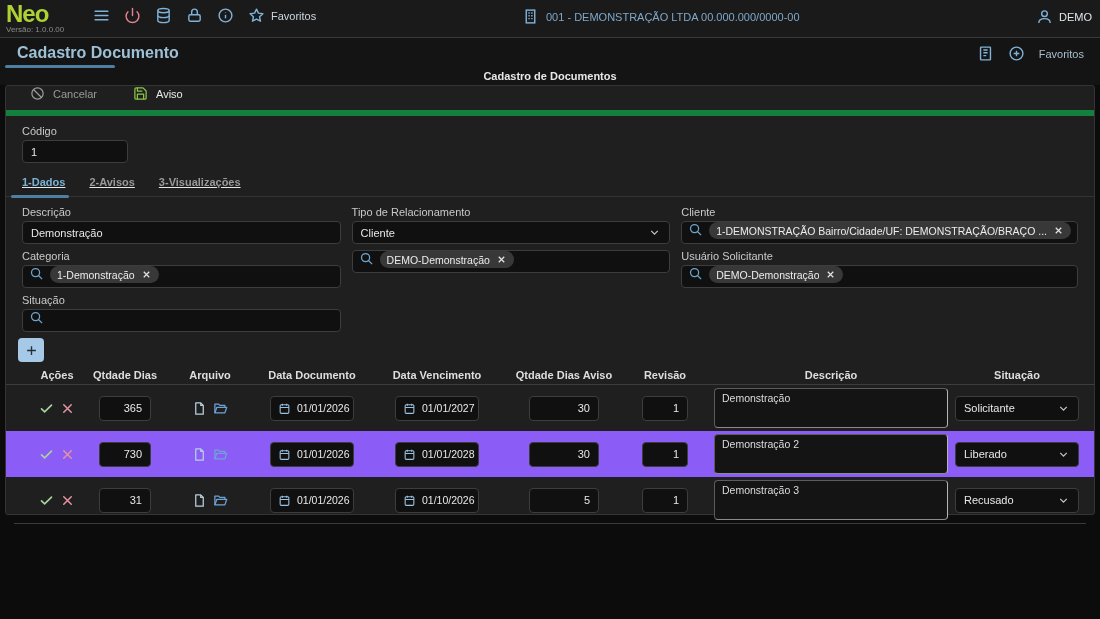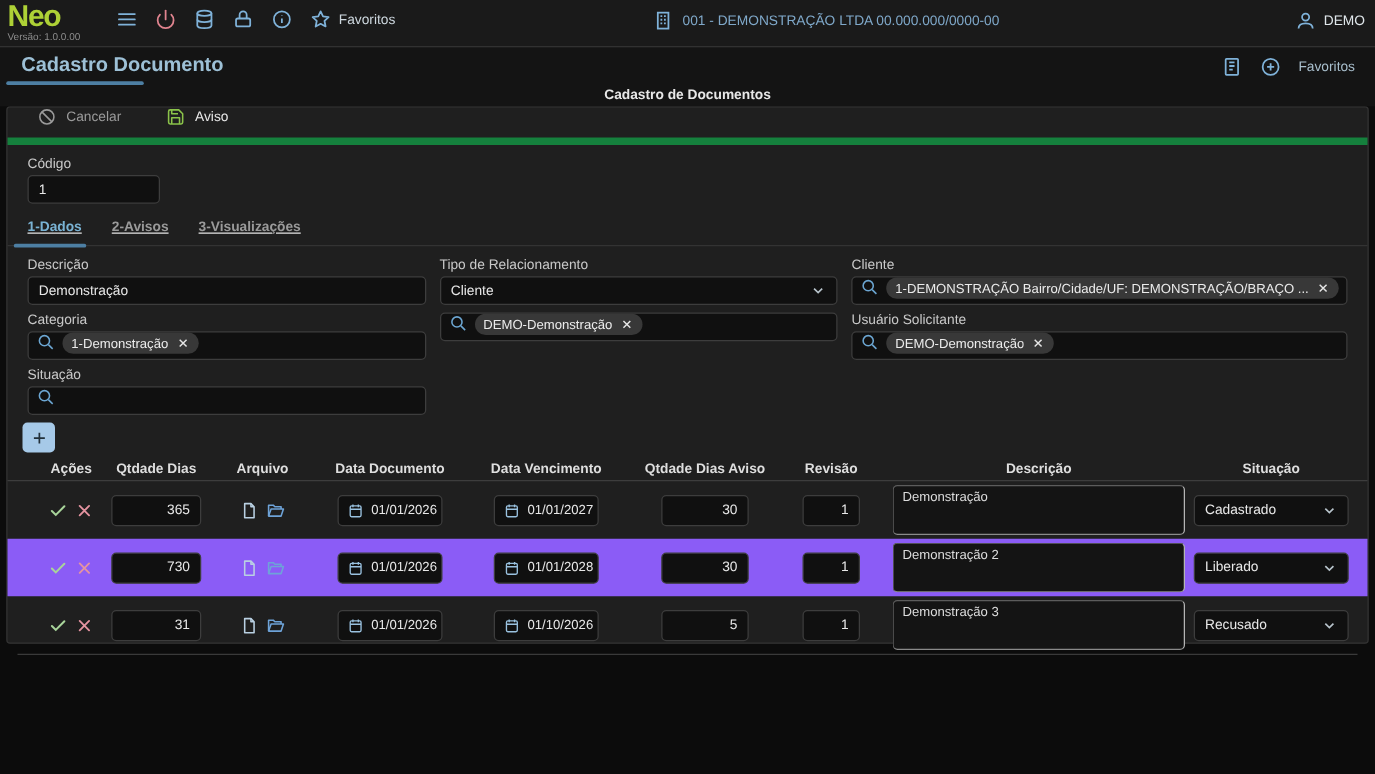--- a/index.html
+++ b/index.html
@@ -83,21 +83,21 @@
   .trow { height:46px; }
   .trow.selected { background:#8b5cf6; }
   .cell { display:flex; justify-content:center; align-items:center; }
   .c-acoes { gap:6px; }
   .icon-btn { display:inline-flex; cursor:default; }
   .icon-btn .tico { width:15px; height:15px; }
   .chk { color:#a8d49a; } .del { color:#e493a0; }
   .file-ic { color:#b9d0e2; } .folder-ic { color:#6ea3d8; }
   .num-input { background:#101010; border:1px solid #3d3d3d; border-radius:4px; height:25px;
                color:#e8e8e8; font-size:11px; text-align:right; padding:0 8px; font-family:inherit; outline:none; }
-  .w52 { width:72px; } .w70 { width:70px; } .w46 { width:46px; }
+  .w52 { width:52px; } .w70 { width:70px; } .w46 { width:46px; }
   .date-box { background:#101010; border:1px solid #3d3d3d; border-radius:4px; height:25px; width:84px;
               display:flex; align-items:center; gap:6px; padding:0 7px; font-size:10.5px; color:#e8e8e8; }
   .date-box .tico { width:13px; height:13px; color:#9ac2e0; flex:0 0 auto; }
   .obs-area { width:234px; height:40px; background:#141414; border:1px solid #5c5c5c;
               border-right-color:#b5b5b5; border-bottom-color:#8a8a8a; border-radius:4px;
               color:#dcdcdc; font-size:10.5px; padding:3px 7px; resize:none; font-family:inherit; outline:none; }
   .sit-select { width:124px; height:25px; }
   .bottom-divider { border-top:1px solid #3a3a3a; margin:0 8px; }
 </style>
 </head>
@@ -421,21 +421,21 @@
       <input class="num-input w70" value="30" style="">
     </div>
     <div class="cell">
       <input class="num-input w46" value="1" style="">
     </div>
     <div class="cell">
       <textarea class="obs-area" style="">Demonstração</textarea>
     </div>
     <div class="cell">
       <div class="select-box sit-select">
-        <span>Cadastrado</span>
+        <span>Solicitante</span>
         <span class="tico">
           <svg viewBox="0 0 24 24" fill="none" stroke="currentColor" stroke-width="2.4">
                   <path d="M6 9l6 6 6-6"></path>
                 </svg>
               </span>
       </div>
     </div>
   </div>
 
   <div class="trow selected">

